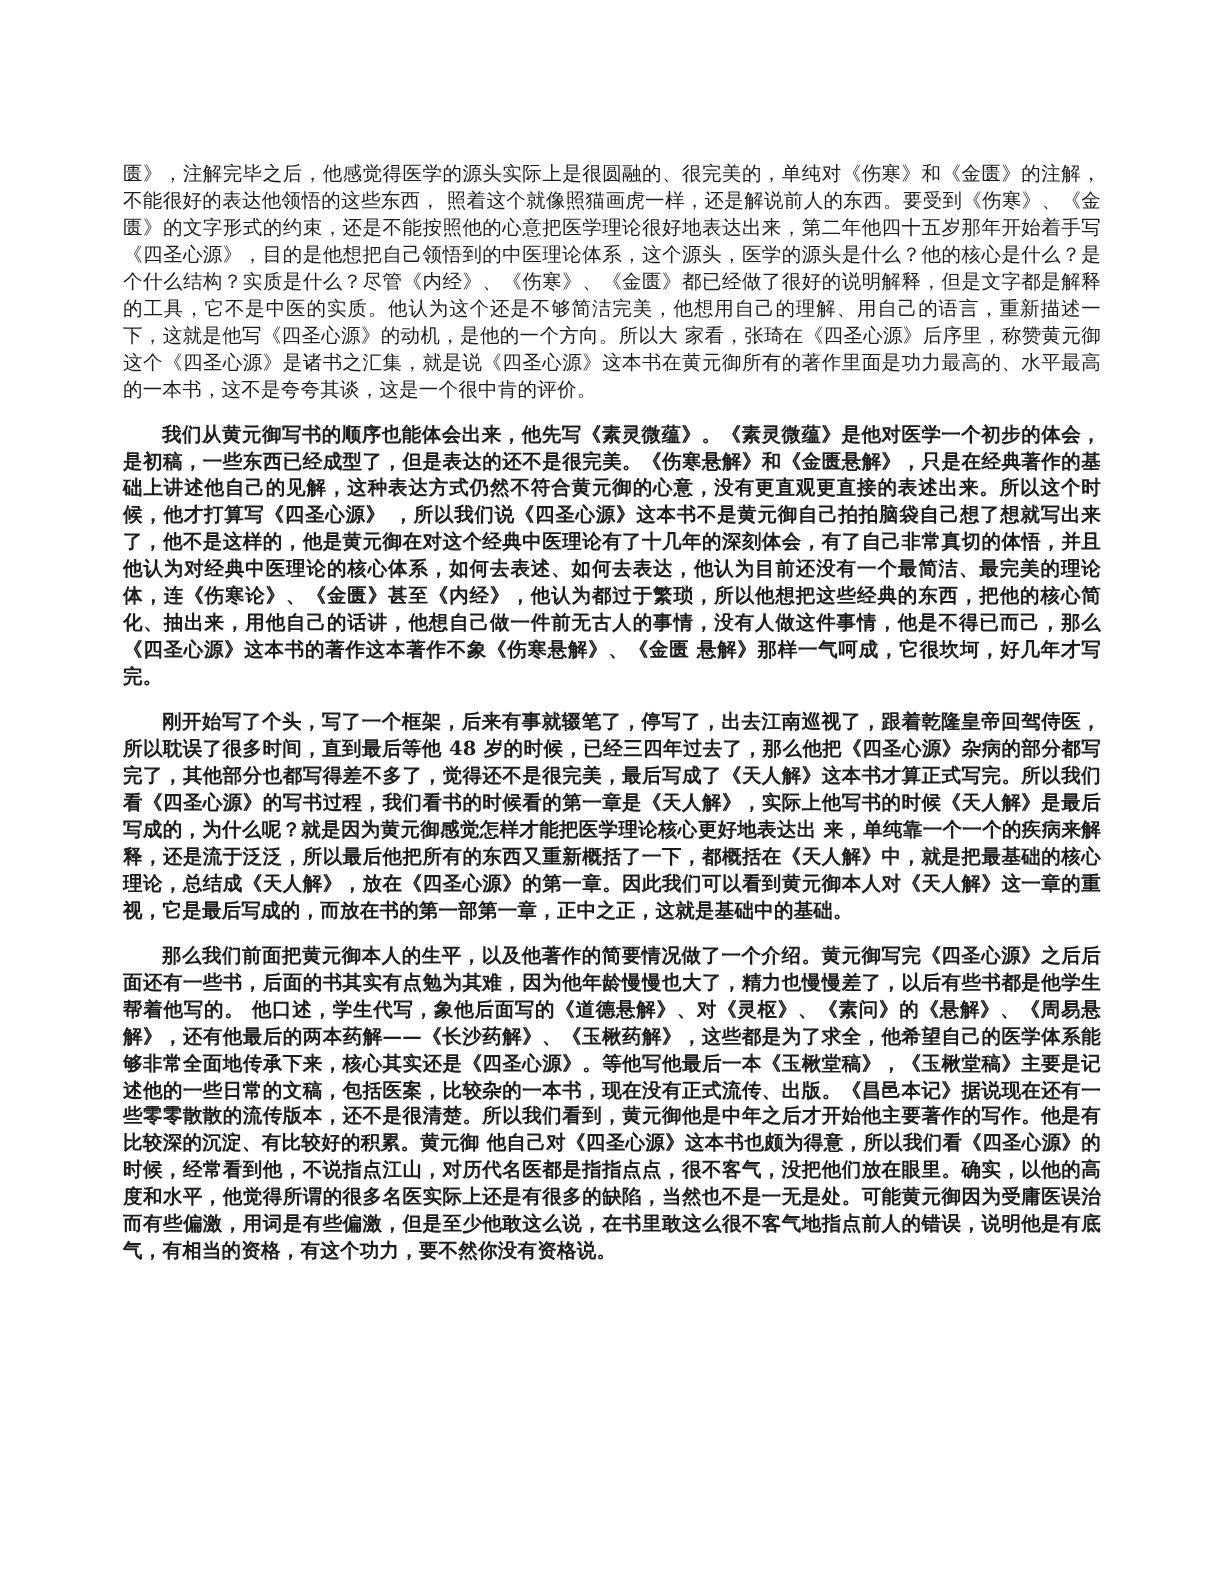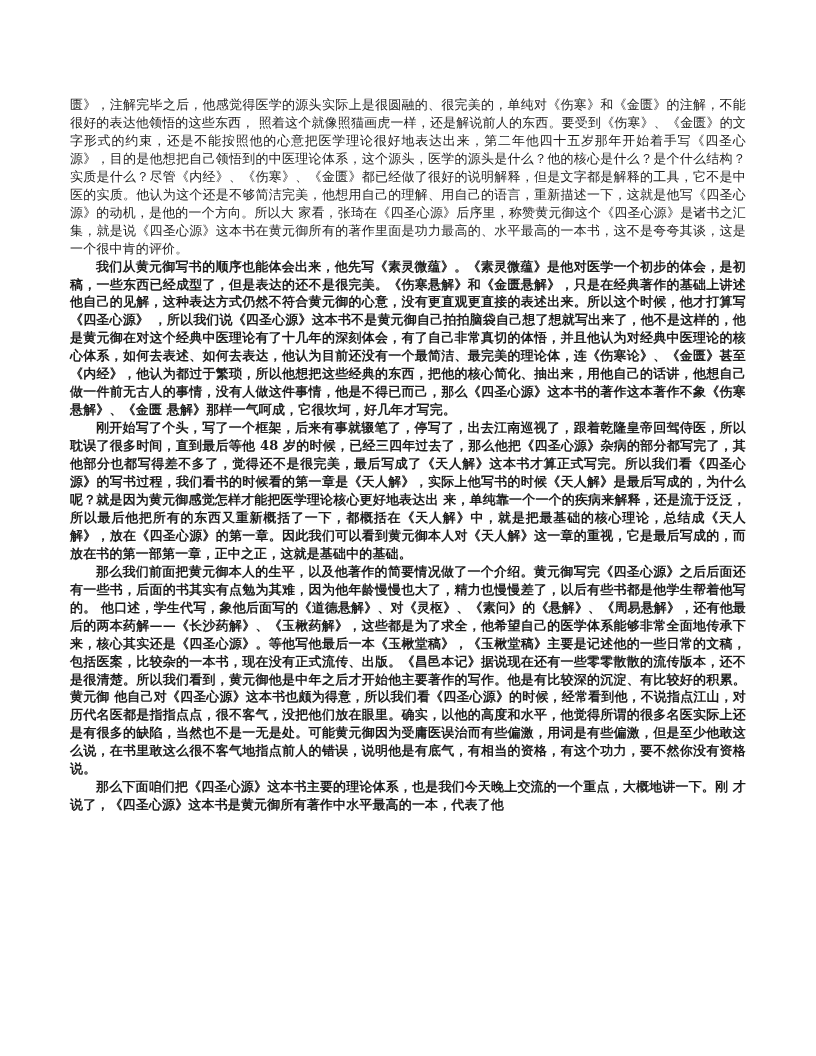--- a/index.html
+++ b/index.html
@@ -20,21 +20,21 @@
     background: #ffffff;
     box-sizing: border-box;
   }
   .content {
     position: absolute;
     left: 70px;
     top: 96px;
     width: 676px;
   }
   .para {
-    margin: 0;
+    margin: 12px;
     padding: 0;
     font-size: 13.0px;
     line-height: 17.95px;
     color: #1d1d1d;
     text-align: justify;
     text-justify: inter-ideograph;
     text-indent: 0;
     font-family: "DejaVu Serif", "Liberation Serif", serif;
     letter-spacing: 0.15px;
     word-break: break-all;
@@ -48,15 +48,14 @@
 </style>
 </head>
 <body>
 
 <div class="page">
   <div class="content">
     <p class="para">匮》，注解完毕之后，他感觉得医学的源头实际上是很圆融的、很完美的，单纯对《伤寒》和《金匮》的注解，不能很好的表达他领悟的这些东西， 照着这个就像照猫画虎一样，还是解说前人的东西。要受到《伤寒》、《金匮》的文字形式的约束，还是不能按照他的心意把医学理论很好地表达出来，第二年他四十五岁那年开始着手写《四圣心源》，目的是他想把自己领悟到的中医理论体系，这个源头，医学的源头是什么？他的核心是什么？是个什么结构？实质是什么？尽管《内经》、《伤寒》、《金匮》都已经做了很好的说明解释，但是文字都是解释的工具，它不是中医的实质。他认为这个还是不够简洁完美，他想用自己的理解、用自己的语言，重新描述一下，这就是他写《四圣心源》的动机，是他的一个方向。所以大 家看，张琦在《四圣心源》后序里，称赞黄元御这个《四圣心源》是诸书之汇集，就是说《四圣心源》这本书在黄元御所有的著作里面是功力最高的、水平最高的一本书，这不是夸夸其谈，这是一个很中肯的评价。</p>
     <p class="para indent">我们从黄元御写书的顺序也能体会出来，他先写《素灵微蕴》。《素灵微蕴》是他对医学一个初步的体会，是初稿，一些东西已经成型了，但是表达的还不是很完美。《伤寒悬解》和《金匮悬解》，只是在经典著作的基础上讲述他自己的见解，这种表达方式仍然不符合黄元御的心意，没有更直观更直接的表述出来。所以这个时候，他才打算写《四圣心源》 ，所以我们说《四圣心源》这本书不是黄元御自己拍拍脑袋自己想了想就写出来了，他不是这样的，他是黄元御在对这个经典中医理论有了十几年的深刻体会，有了自己非常真切的体悟，并且他认为对经典中医理论的核心体系，如何去表述、如何去表达，他认为目前还没有一个最简洁、最完美的理论体，连《伤寒论》、《金匮》甚至《内经》，他认为都过于繁琐，所以他想把这些经典的东西，把他的核心简化、抽出来，用他自己的话讲，他想自己做一件前无古人的事情，没有人做这件事情，他是不得已而己，那么《四圣心源》这本书的著作这本著作不象《伤寒悬解》、《金匮 悬解》那样一气呵成，它很坎坷，好几年才写完。</p>
     <p class="para indent">刚开始写了个头，写了一个框架，后来有事就辍笔了，停写了，出去江南巡视了，跟着乾隆皇帝回驾侍医，所以耽误了很多时间，直到最后等他 48 岁的时候，已经三四年过去了，那么他把《四圣心源》杂病的部分都写完了，其他部分也都写得差不多了，觉得还不是很完美，最后写成了《天人解》这本书才算正式写完。所以我们看《四圣心源》的写书过程，我们看书的时候看的第一章是《天人解》，实际上他写书的时候《天人解》是最后写成的，为什么呢？就是因为黄元御感觉怎样才能把医学理论核心更好地表达出 来，单纯靠一个一个的疾病来解释，还是流于泛泛，所以最后他把所有的东西又重新概括了一下，都概括在《天人解》中，就是把最基础的核心理论，总结成《天人解》，放在《四圣心源》的第一章。因此我们可以看到黄元御本人对《天人解》这一章的重视，它是最后写成的，而放在书的第一部第一章，正中之正，这就是基础中的基础。</p>
     <p class="para indent">那么我们前面把黄元御本人的生平，以及他著作的简要情况做了一个介绍。黄元御写完《四圣心源》之后后面还有一些书，后面的书其实有点勉为其难，因为他年龄慢慢也大了，精力也慢慢差了，以后有些书都是他学生帮着他写的。 他口述，学生代写，象他后面写的《道德悬解》、对《灵枢》、《素问》的《悬解》、《周易悬解》，还有他最后的两本药解——《长沙药解》、《玉楸药解》，这些都是为了求全，他希望自己的医学体系能够非常全面地传承下来，核心其实还是《四圣心源》。等他写他最后一本《玉楸堂稿》，《玉楸堂稿》主要是记述他的一些日常的文稿，包括医案，比较杂的一本书，现在没有正式流传、出版。《昌邑本记》据说现在还有一些零零散散的流传版本，还不是很清楚。所以我们看到，黄元御他是中年之后才开始他主要著作的写作。他是有比较深的沉淀、有比较好的积累。黄元御 他自己对《四圣心源》这本书也颇为得意，所以我们看《四圣心源》的时候，经常看到他，不说指点江山，对历代名医都是指指点点，很不客气，没把他们放在眼里。确实，以他的高度和水平，他觉得所谓的很多名医实际上还是有很多的缺陷，当然也不是一无是处。可能黄元御因为受庸医误治而有些偏激，用词是有些偏激，但是至少他敢这么说，在书里敢这么很不客气地指点前人的错误，说明他是有底气，有相当的资格，有这个功力，要不然你没有资格说。</p>
-    <p class="para indent">那么下面咱们把《四圣心源》这本书主要的理论体系，也是我们今天晚上交流的一个重点，大概地讲一下。刚 才说了，《四圣心源》这本书是黄元御所有著作中水平最高的一本，代表了他</p>
   </div>
 </div>
 
 </body></html>

